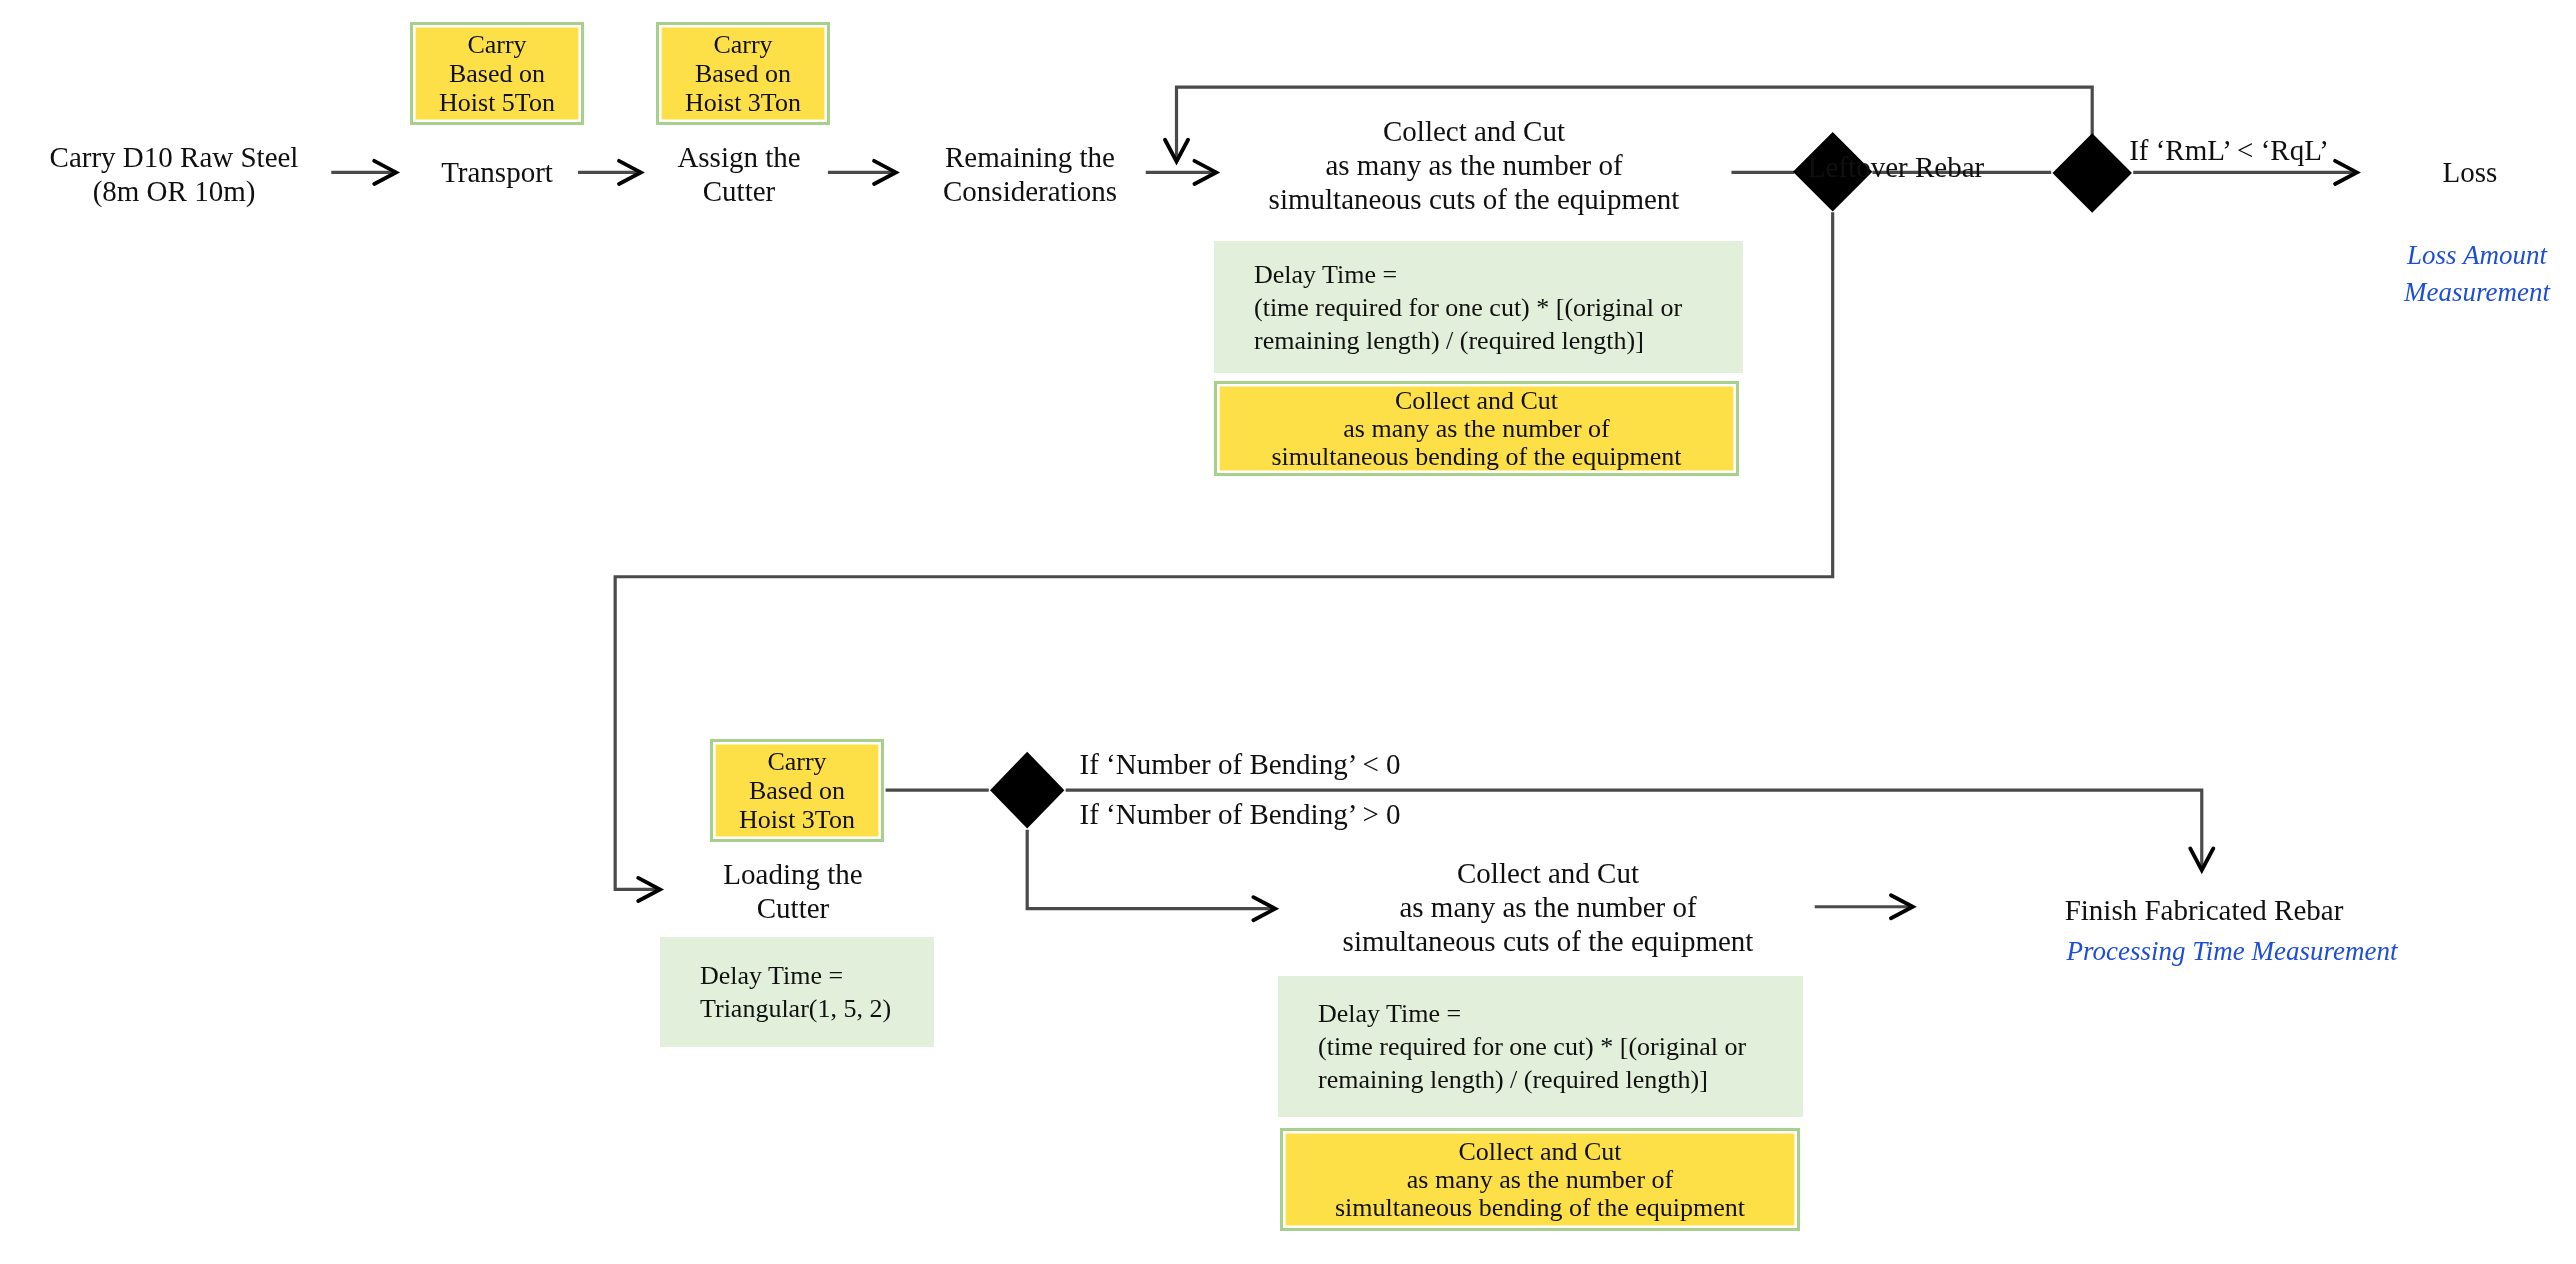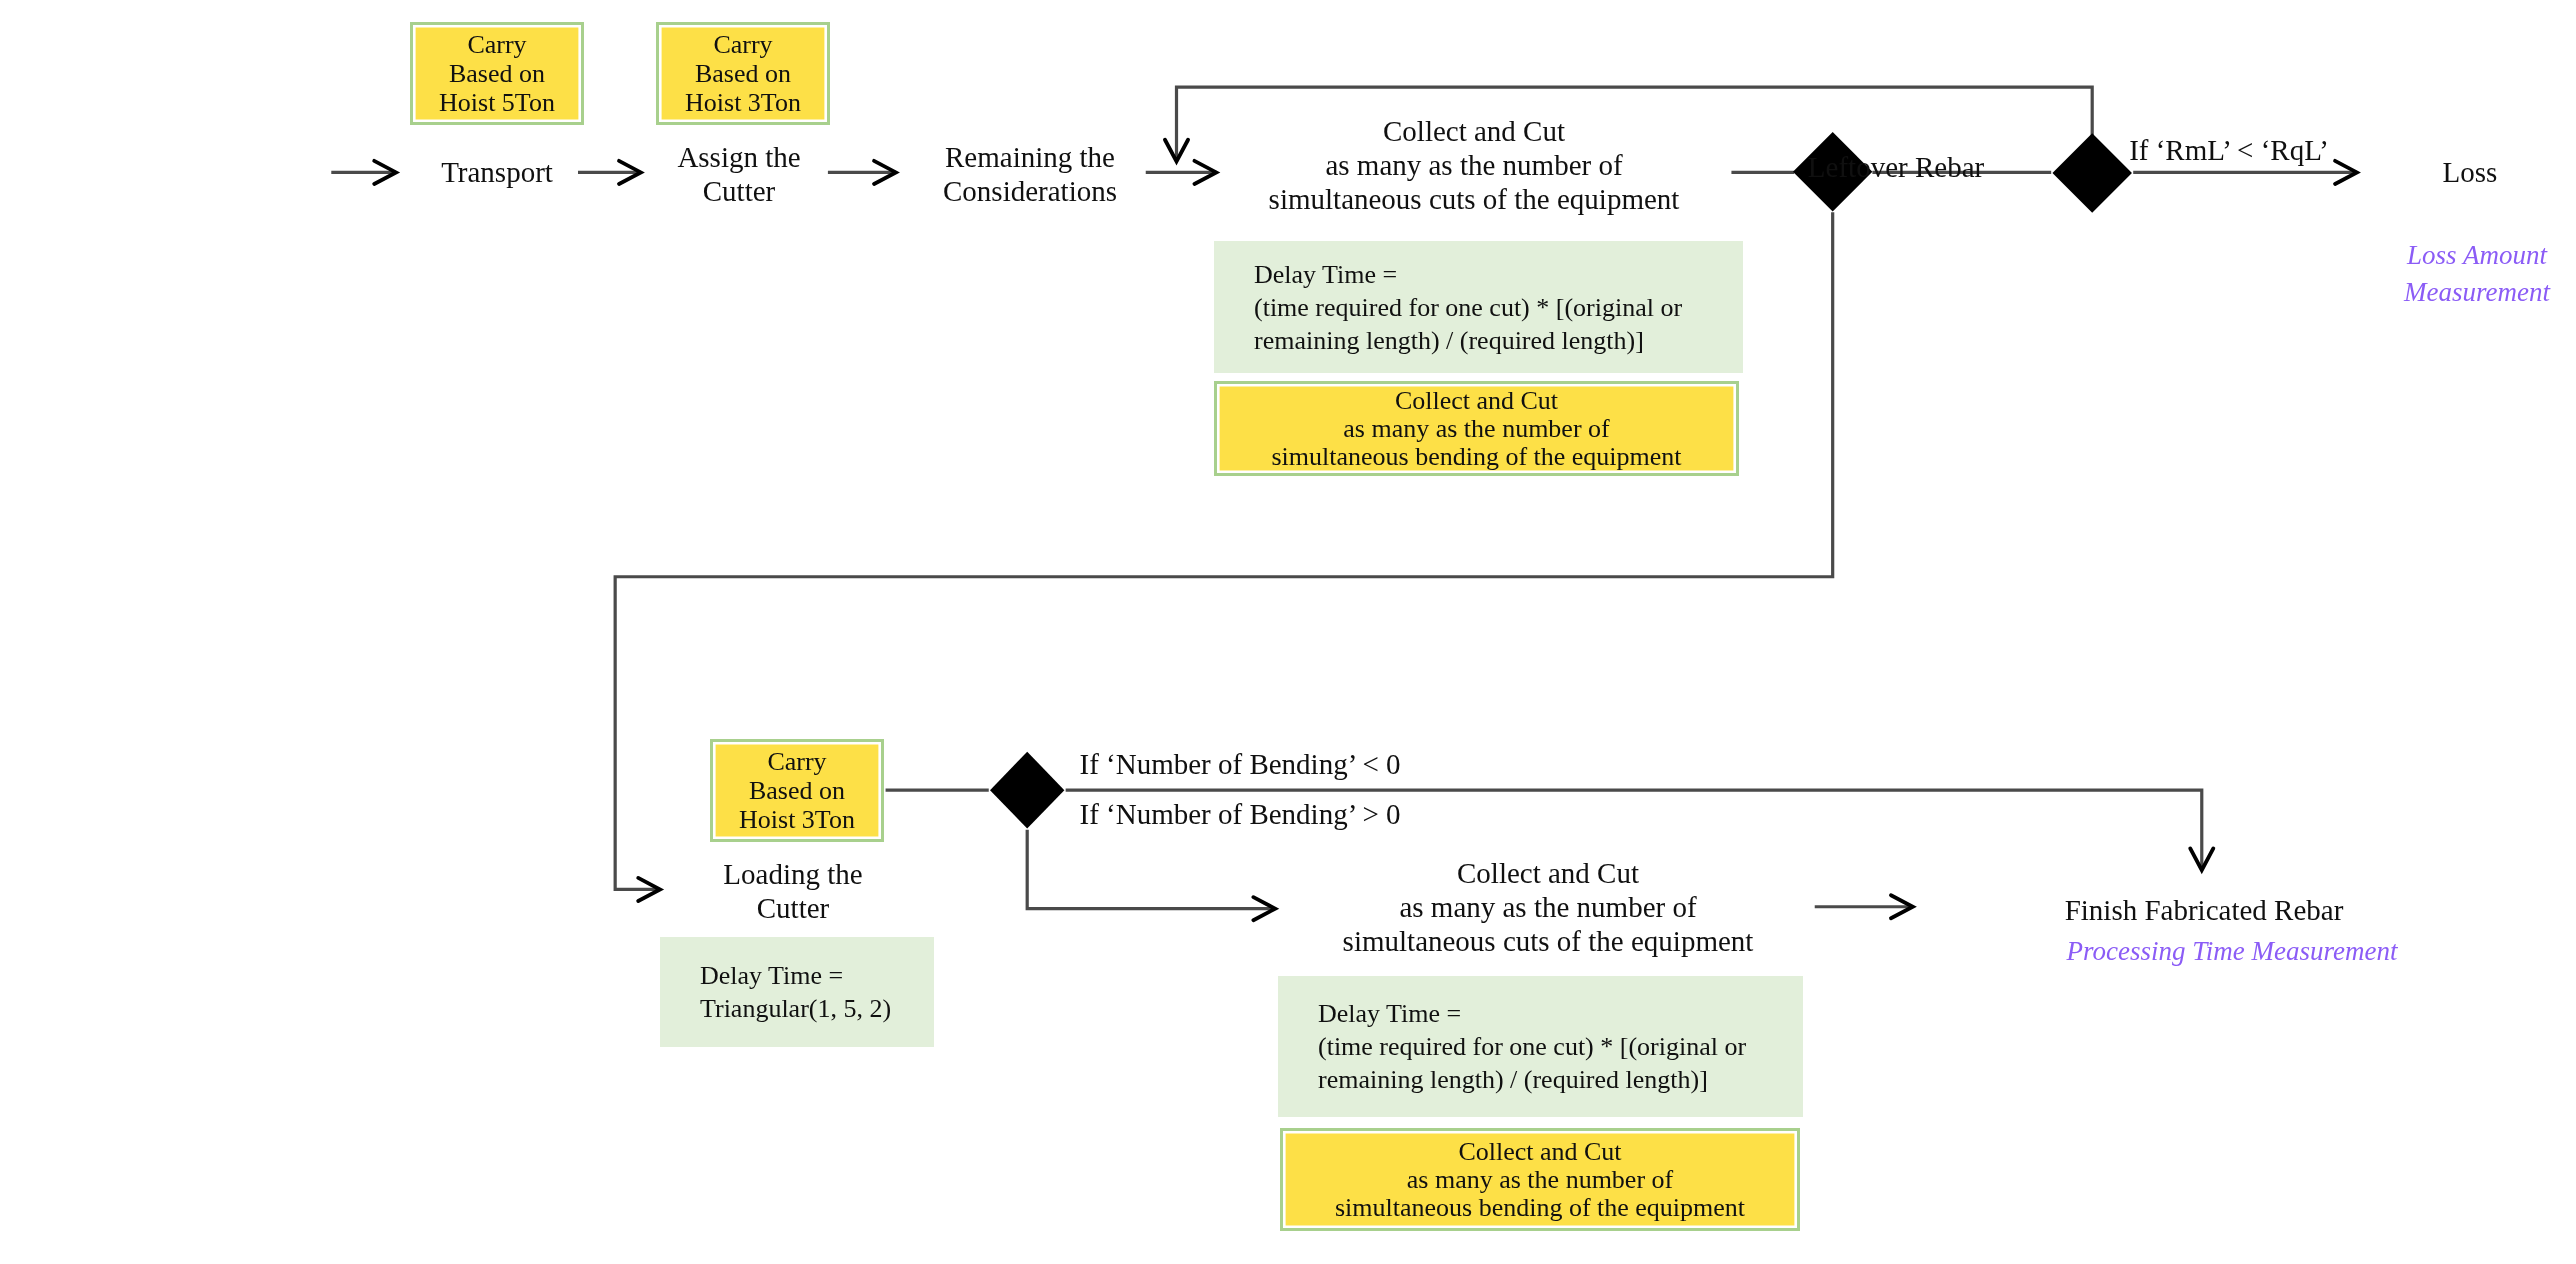--- a/index.html
+++ b/index.html
@@ -14,21 +14,21 @@
   .wires{position:absolute;left:0;top:0;}
   .t{
     position:absolute;
     transform:translate(-50%,-50%);
     text-align:center;
     white-space:pre-line;
     font-size:29px;
     line-height:34px;
   }
   .small{font-size:24px;line-height:27.6px;}
-  .rednote{color:#8b5cf6;font-style:italic;}
+  .rednote{color:#1d4ed8;font-style:italic;}
   .gbox{
     position:absolute;
     box-sizing:border-box;
     border:3.8px solid #a8d08d;
     background:#fde047;
     display:flex;align-items:center;justify-content:center;
     text-align:center;white-space:pre-line;
     font-size:26px;line-height:29px;
     box-shadow:inset 0 0 0 2.6px #ffffff;
   }
@@ -112,20 +112,22 @@
     <span>Collect and Cut
 as many as the number of
 simultaneous bending of the equipment</span>
   </div>
   <div class="gbox" style="left:1280px;top:1128px;width:520px;height:103px;font-size:26px;line-height:28px;">
     <span>Collect and Cut
 as many as the number of
 simultaneous bending of the equipment</span>
   </div>
 
+  <div class="t" style="left:174px;top:174px;">Carry D10 Raw Steel
+(8m OR 10m)</div>
   <div class="t" style="left:497px;top:172px;">Transport</div>
   <div class="t" style="left:739px;top:174px;">Assign the
 Cutter</div>
   <div class="t" style="left:1030px;top:174px;">Remaining the
 Considerations</div>
   <div class="t" style="left:1474px;top:165px;">Collect and Cut
 as many as the number of
 simultaneous cuts of the equipment</div>
   <div class="t" style="left:1896px;top:148px;margin-top:19px;">Leftover Rebar</div>
   <div class="t" style="left:2229px;top:150px;">If ‘RmL’ &lt; ‘RqL’</div>

